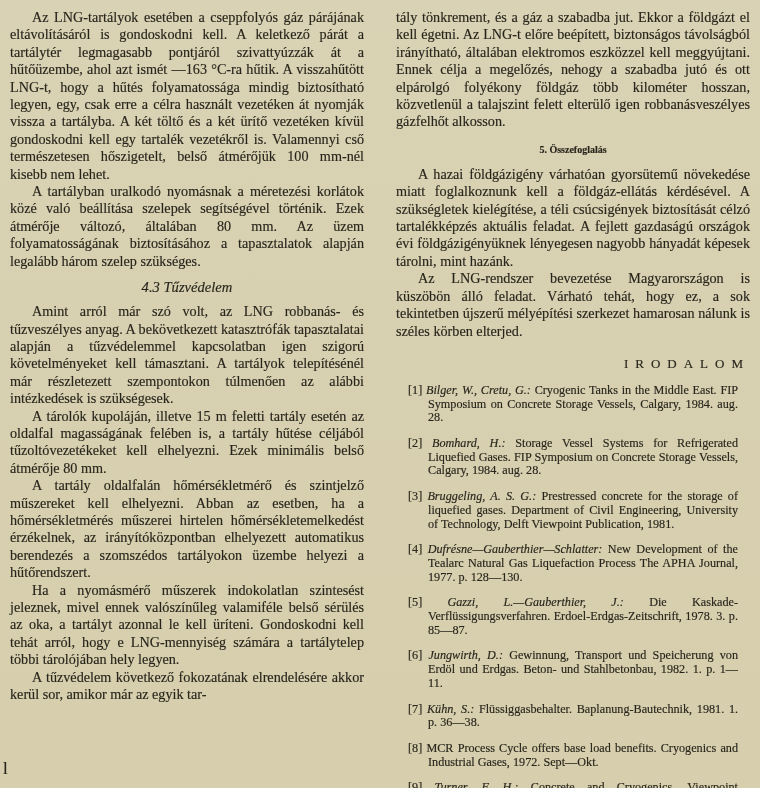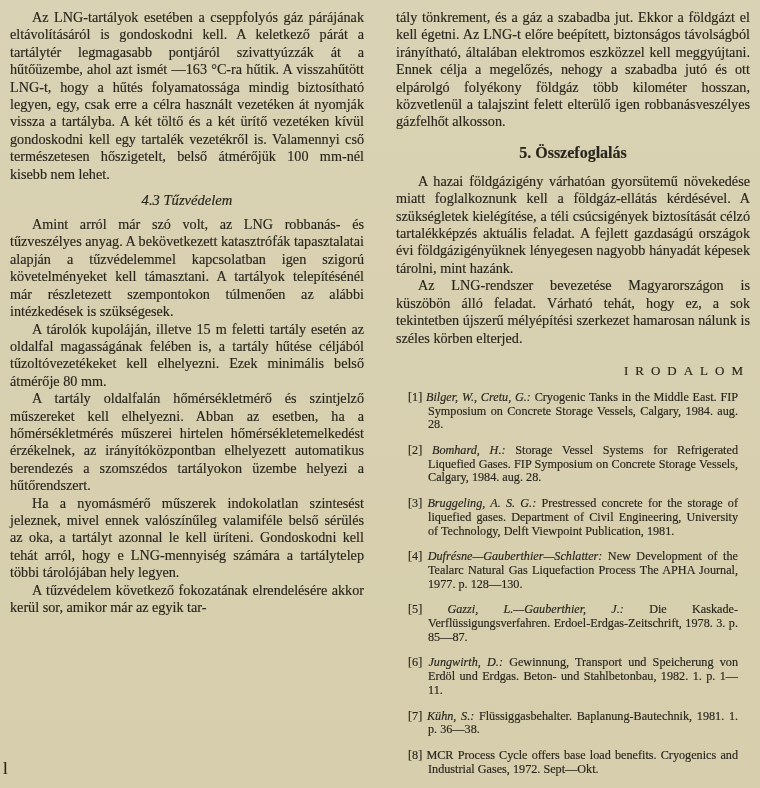--- a/index.html
+++ b/index.html
@@ -28,21 +28,21 @@
   .heading-italic {
     font-style: italic;
     font-weight: normal;
     text-align: center;
     font-size: 14.6px;
     margin: 9px 0 7px 0;
   }
   .heading-bold {
     font-weight: bold;
     text-align: center;
-    font-size: 16px;
+    font-size: 10px;
     margin: 13px 0 11px 0;
   }
   .heading-biblio {
     font-weight: normal;
     text-align: right;
     font-size: 13px;
     letter-spacing: 7px;
     text-indent: 7px;
     margin: 16px 0 11px 0;
   }
@@ -63,20 +63,21 @@
   }
 </style>
 </head>
 <body>
 
 <div class="page">
   <div class="columns">
 
     <div class="col">
       <p class="body-p">Az LNG-tartályok esetében a cseppfolyós gáz párájának eltávolításáról is gondoskodni kell. A keletkező párát a tartálytér legmagasabb pontjáról szivattyúzzák át a hűtőüzembe, ahol azt ismét —163 °C-ra hűtik. A visszahűtött LNG-t, hogy a hűtés folyamatossága mindig biztosítható legyen, egy, csak erre a célra használt vezetéken át nyomják vissza a tartályba. A két töltő és a két ürítő vezetéken kívül gondoskodni kell egy tartalék vezetékről is. Valamennyi cső természetesen hőszigetelt, belső átmérőjük 100 mm-nél kisebb nem lehet.</p>
+      <p class="body-p">A tartályban uralkodó nyomásnak a méretezési korlátok közé való beállítása szelepek segítségével történik. Ezek átmérője változó, általában 80 mm. Az üzem folyamatosságának biztosításához a tapasztalatok alapján legalább három szelep szükséges.</p>
       <h3 class="heading-italic">4.3 Tűzvédelem</h3>
       <p class="body-p">Amint arról már szó volt, az LNG robbanás- és tűzveszélyes anyag. A bekövetkezett katasztrófák tapasztalatai alapján a tűzvédelemmel kapcsolatban igen szigorú követelményeket kell támasztani. A tartályok telepítésénél már részletezett szempontokon túlmenően az alábbi intézkedések is szükségesek.</p>
       <p class="body-p">A tárolók kupoláján, illetve 15 m feletti tartály esetén az oldalfal magasságának felében is, a tartály hűtése céljából tűzoltóvezetékeket kell elhelyezni. Ezek minimális belső átmérője 80 mm.</p>
       <p class="body-p">A tartály oldalfalán hőmérsékletmérő és szintjelző műszereket kell elhelyezni. Abban az esetben, ha a hőmérsékletmérés műszerei hirtelen hőmérsékletemelkedést érzékelnek, az irányítóközpontban elhelyezett automatikus berendezés a szomszédos tartályokon üzembe helyezi a hűtőrendszert.</p>
       <p class="body-p">Ha a nyomásmérő műszerek indokolatlan szintesést jeleznek, mivel ennek valószínűleg valamiféle belső sérülés az oka, a tartályt azonnal le kell üríteni. Gondoskodni kell tehát arról, hogy e LNG-mennyiség számára a tartálytelep többi tárolójában hely legyen.</p>
       <p class="body-p">A tűzvédelem következő fokozatának elrendelésére akkor kerül sor, amikor már az egyik tar-</p>
     </div>
 
     <div class="col">
       <p class="body-p no-indent">tály tönkrement, és a gáz a szabadba jut. Ekkor a földgázt el kell égetni. Az LNG-t előre beépített, biztonságos távolságból irányítható, általában elektromos eszközzel kell meggyújtani. Ennek célja a megelőzés, nehogy a szabadba jutó és ott elpárolgó folyékony földgáz több kilométer hosszan, közvetlenül a talajszint felett elterülő igen robbanásveszélyes gázfelhőt alkosson.</p>

